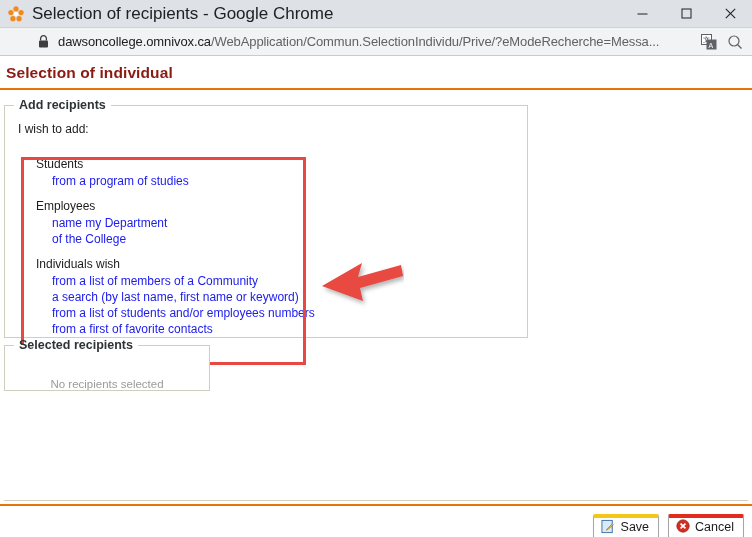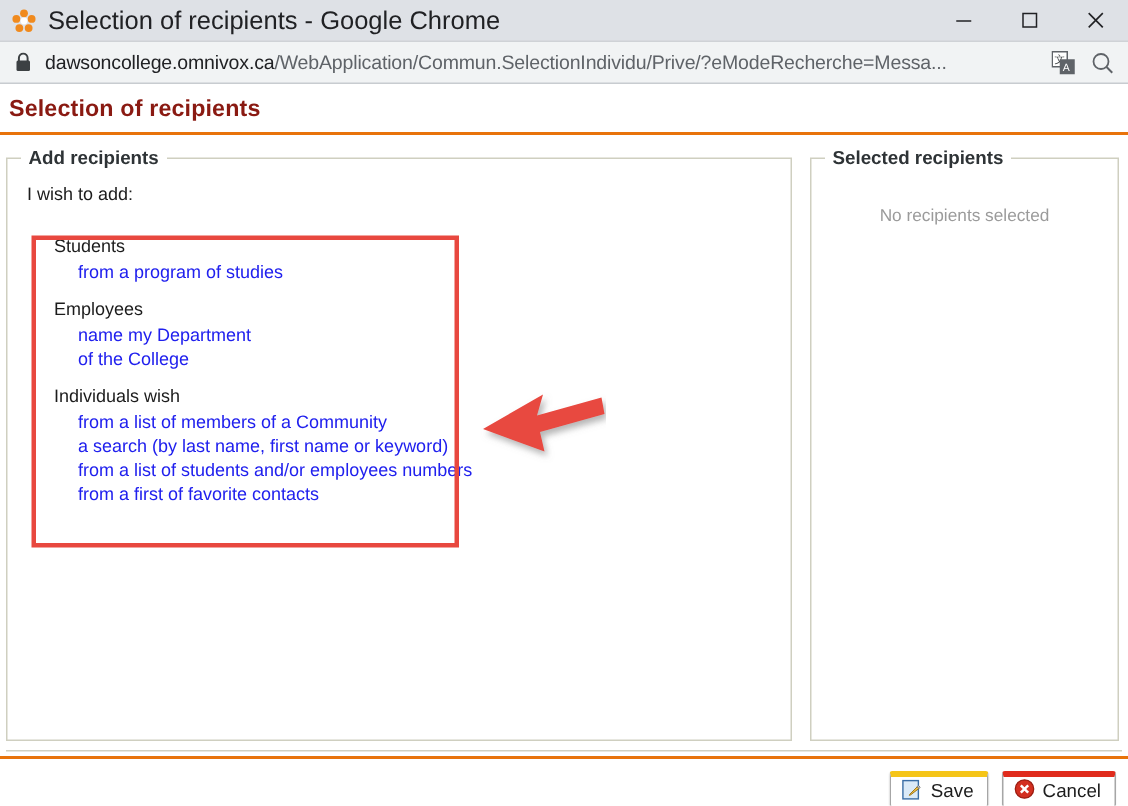--- a/index.html
+++ b/index.html
@@ -46,20 +46,21 @@
   }
   .wbtn svg { display:block; }
 
   
   #addressbar {
     height: 28px;
     background: #f1f3f4;
     display: flex;
     align-items: center;
     border-bottom: 1px solid #c8ccd0;
+    padding-left: 28px;
   }
   #lock-icon { margin-left: 10px; margin-right: 9px; flex:0 0 auto; display:flex; }
   #url-text {
     font-size: 13px;
     color: #5f6368;
     white-space: nowrap;
     overflow: hidden;
     flex: 1 1 auto;
     letter-spacing: -0.1px;
   }
@@ -88,20 +89,21 @@
   #title-rule {
     height: 2px;
     background: #e8730a;
     margin: 0 0 0 0;
   }
 
   #panels {
     display: flex;
     padding: 8px 4px 0 4px;
     height: 404px;
+    flex-direction: column;
   }
 
   fieldset.panel {
     border: 1px solid #cfcfc0;
     margin: 0;
     padding: 0;
     background: #ffffff;
     position: relative;
   }
   fieldset.panel > legend {
@@ -263,21 +265,21 @@
         <svg width="16" height="16" viewBox="0 0 16 16">
           <circle cx="7" cy="7" r="5" fill="none" stroke="#5f6368" stroke-width="1.2"></circle>
           <line x1="10.7" y1="10.7" x2="14.5" y2="14.5" stroke="#5f6368" stroke-width="1.3"></line>
         </svg>
       </span>
     </span>
   </div>
 
   <div id="page">
 
-    <div id="page-title">Selection of recipients</div>
+    <div id="page-title">Selection of individual</div>
     <div id="title-rule"></div>
 
     <div id="panels">
 
       <fieldset class="panel" id="panel-add">
         <legend>Add recipients</legend>
 
         <div id="wish-label">I wish to add:</div>
 
         <div id="options-list">

